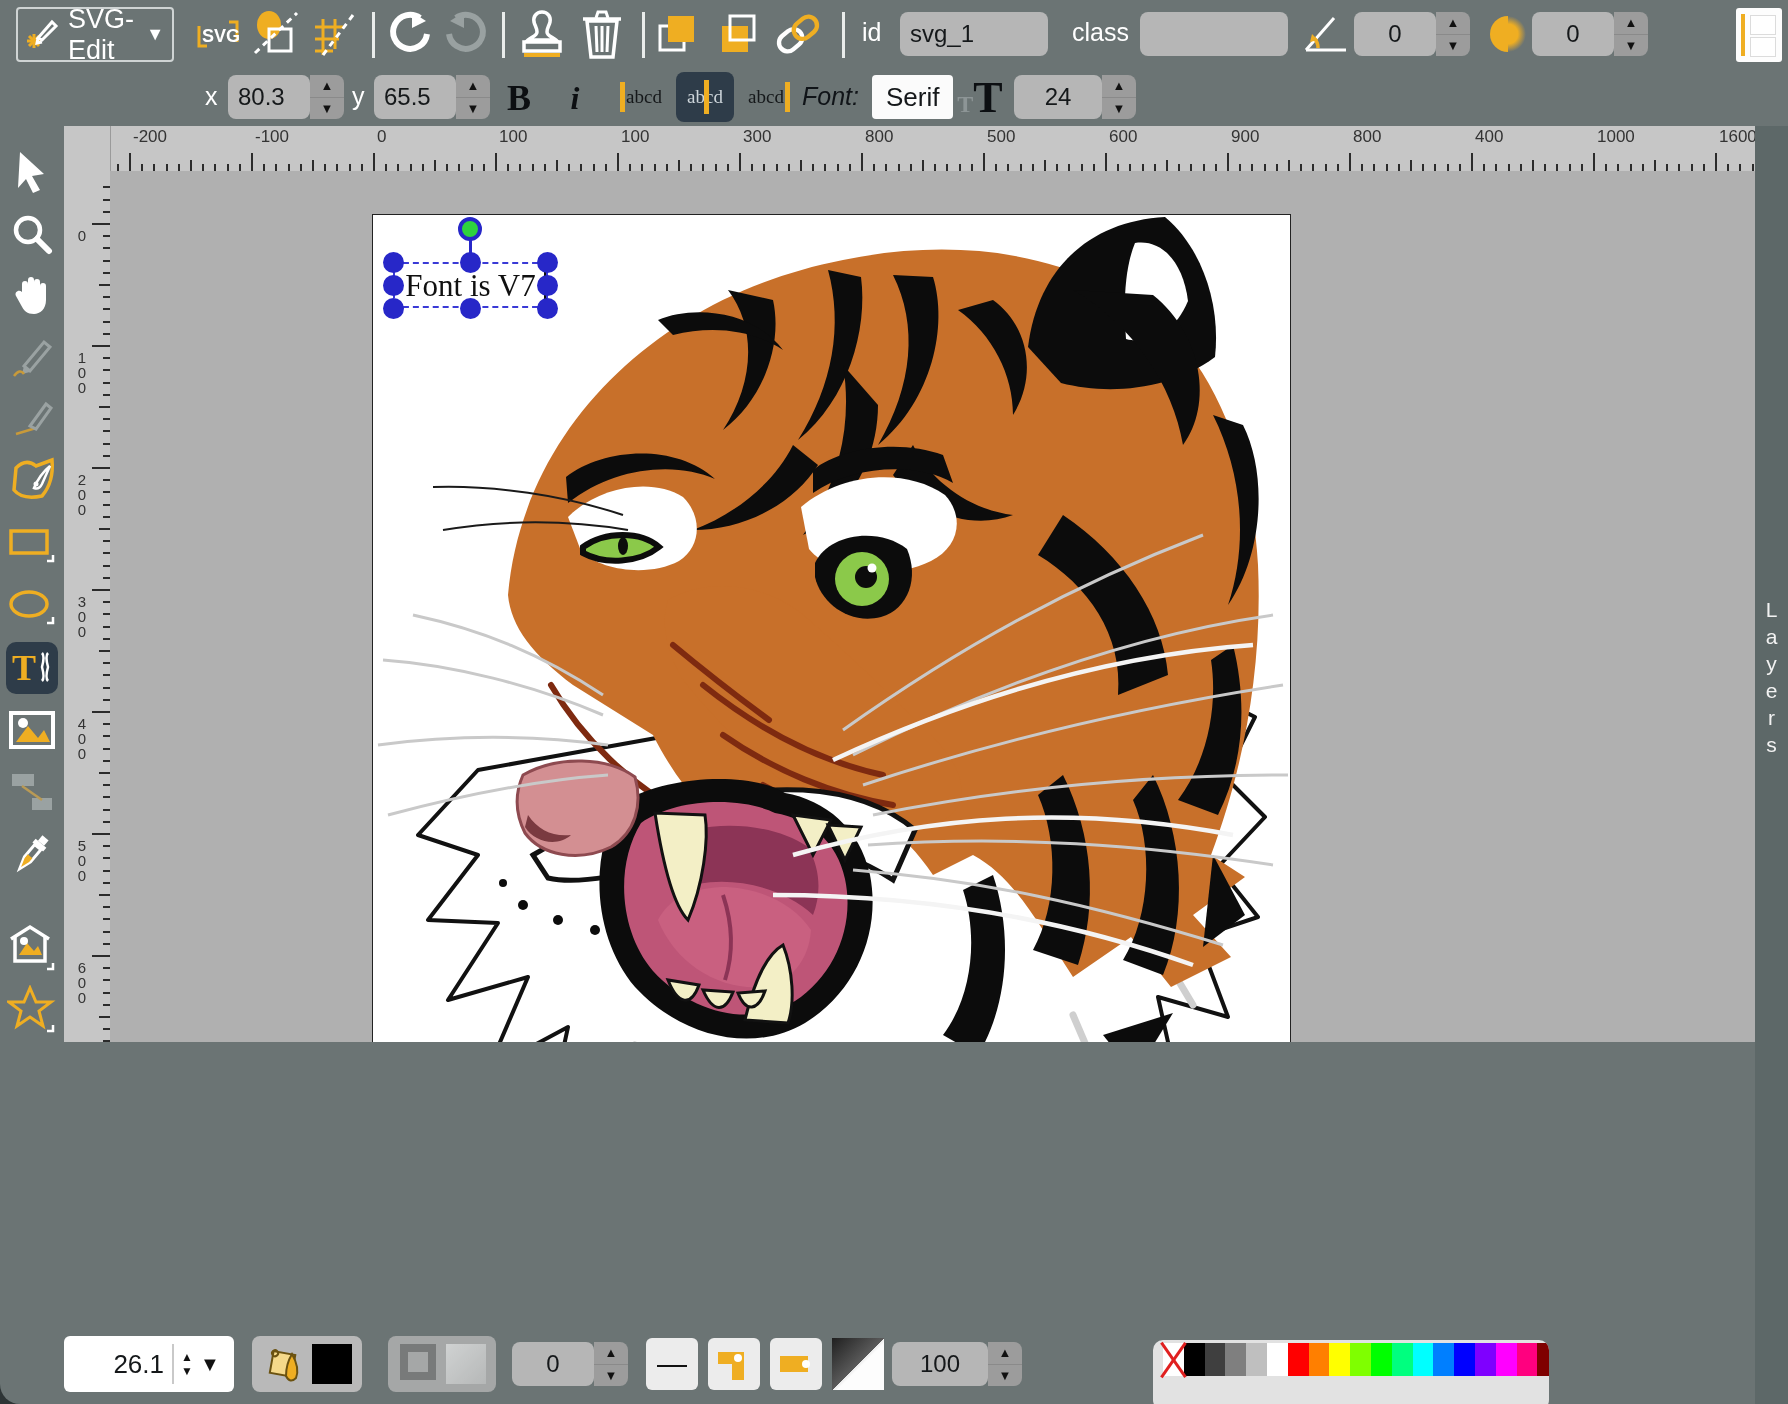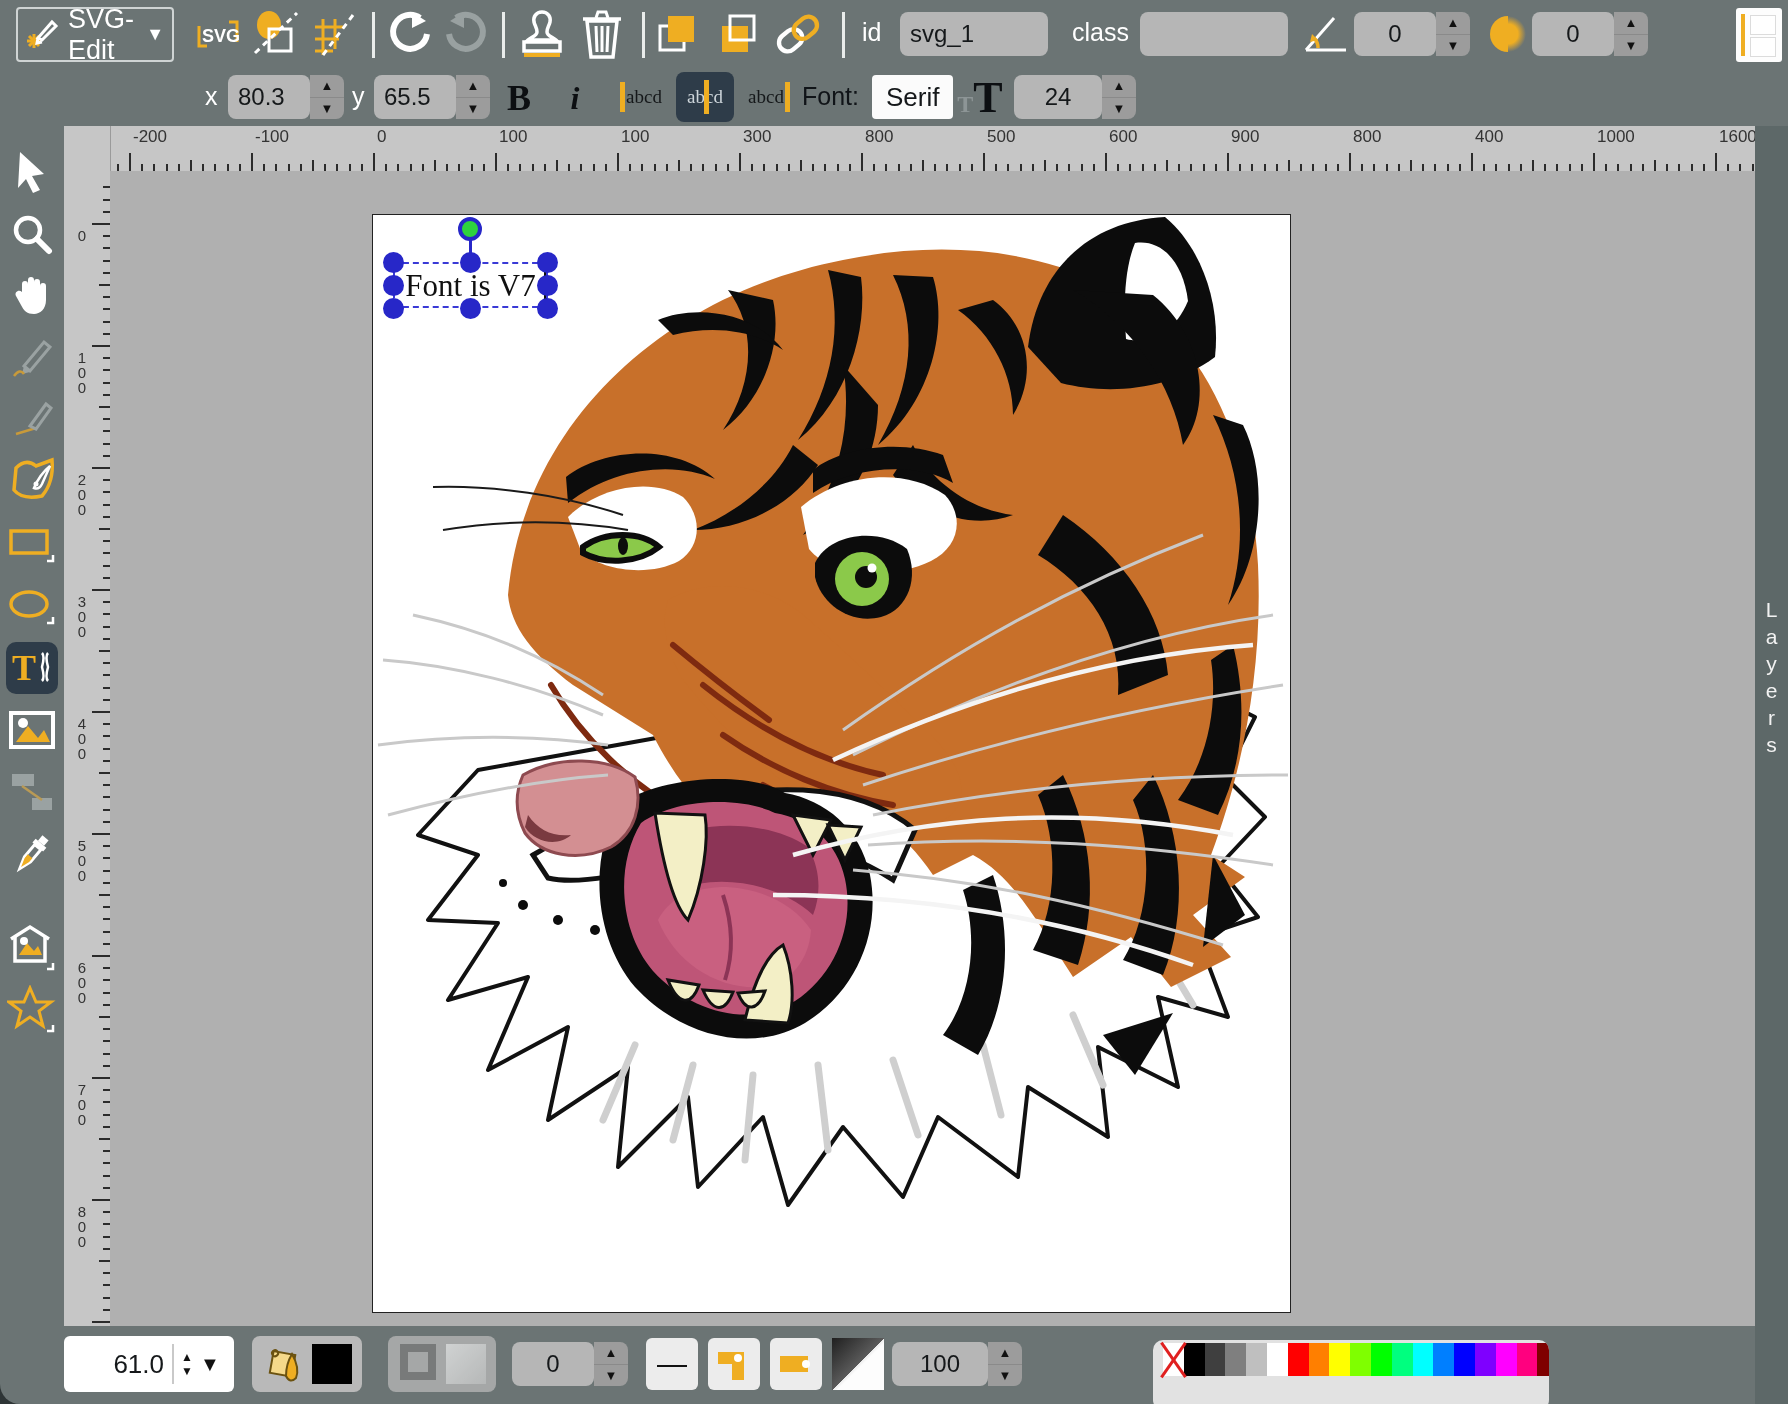--- a/index.html
+++ b/index.html
@@ -9,21 +9,21 @@
 
   
   .row1{position:absolute;left:0;top:0;width:1788px;height:68px;}
   .logo-btn{position:absolute;left:16px;top:7px;width:158px;height:55px;border:2px solid #cfd4d4;
     border-radius:4px;display:flex;align-items:center;gap:8px;padding:0 8px;box-sizing:border-box;}
   .logo-title{color:#fff;font-size:27px;}
   .caret{color:#fff;font-size:18px;}
   .tbtn{position:absolute;top:8px;width:52px;height:52px;display:flex;align-items:center;justify-content:center;}
   .sep{position:absolute;top:12px;width:3px;height:46px;background:#e9eceb;}
   .tlabel{position:absolute;top:18px;color:#fff;font-size:25px;}
-  .dlabel{position:absolute;top:18px;color:#101418;font-size:25px;}
+  .dlabel{position:absolute;top:18px;color:#101418;font-size:25px;font-style:italic;}
   .field{position:absolute;top:12px;height:44px;background:#b6b6b6;border:none;border-radius:8px;
     font-size:24px;color:#15181a;padding:0 10px;box-sizing:border-box;font-family:"Liberation Sans",sans-serif;}
   .spincol{position:absolute;top:12px;width:34px;height:44px;background:#9c9c9c;border-radius:0 8px 8px 0;
     display:flex;flex-direction:column;}
   .spincol div{flex:1;display:flex;align-items:center;justify-content:center;font-size:13px;color:#111;}
   .spincol div:first-child{border-bottom:1px solid #8a8a8a;}
 
   
   .row2{position:absolute;left:0;top:68px;width:1788px;height:58px;}
   .row2 .field{top:7px;}
@@ -42,21 +42,21 @@
     display:flex;align-items:center;justify-content:center;font-size:26px;color:#15181a;padding:0 14px;}
   .sizeT{font-family:"Liberation Serif",serif;font-weight:bold;font-size:44px;color:#0c0f12;line-height:1;}
   .sizeT small{font-size:24px;color:#8d9596;font-weight:bold;}
 
   
   .sidebar{position:absolute;left:0;top:126px;width:64px;height:1278px;}
   .tool{position:absolute;left:6px;width:52px;height:52px;display:flex;align-items:center;justify-content:center;}
   .tool.sel-bg{background:#2e3c49;border-radius:10px;}
 
   
-  .workspace{position:absolute;left:64px;top:126px;width:1692px;height:1200px;background:#b0b0b0;overflow:hidden;}
+  .workspace{position:absolute;left:64px;top:126px;width:1692px;height:916px;background:#b0b0b0;overflow:hidden;}
   .ruler-top{position:absolute;left:0;top:0;width:1664px;height:45px;background:#c6c6c6;overflow:hidden;}
   .ruler-corner{position:absolute;left:0;top:0;width:46px;height:45px;background:#c6c6c6;border-right:1px solid #9a9a9a;}
   .ruler-left{position:absolute;left:0;top:45px;width:46px;height:1155px;background:#c6c6c6;overflow:hidden;}
   .tick{position:absolute;bottom:0;width:2px;background:#2b2b2b;}
   .tick.t1{height:7px;} .tick.t2{height:11px;} .tick.t3{height:18px;}
   .vtick{position:absolute;right:0;height:2px;background:#2b2b2b;}
   .vtick.t1{width:7px;} .vtick.t2{width:11px;} .vtick.t3{width:18px;}
   .rlabel{position:absolute;top:1px;font-size:17px;color:#333;}
   .vlabel{position:absolute;right:24px;font-size:15px;color:#333;line-height:15px;text-align:right;}
 
@@ -792,21 +792,21 @@
       <div class="handle" style="left:164px;top:83px"></div>
     </div>
   </div>
 
   <div class="layers-strip">
     <div class="layers-label">L<br>a<br>y<br>e<br>r<br>s</div>
   </div>
 
   <div class="bottombar">
     <div class="zoomwidget">
-      <div class="zval">61.0</div>
+      <div class="zval">26.1</div>
       <div class="zdiv"></div>
       <div class="zspin">
           <span>▲</span>
           <span>▼</span>
         </div>
       <div class="zcaret">▼</div>
     </div>
 
     <div class="chipbtn" style="left:252px">
       <span>

